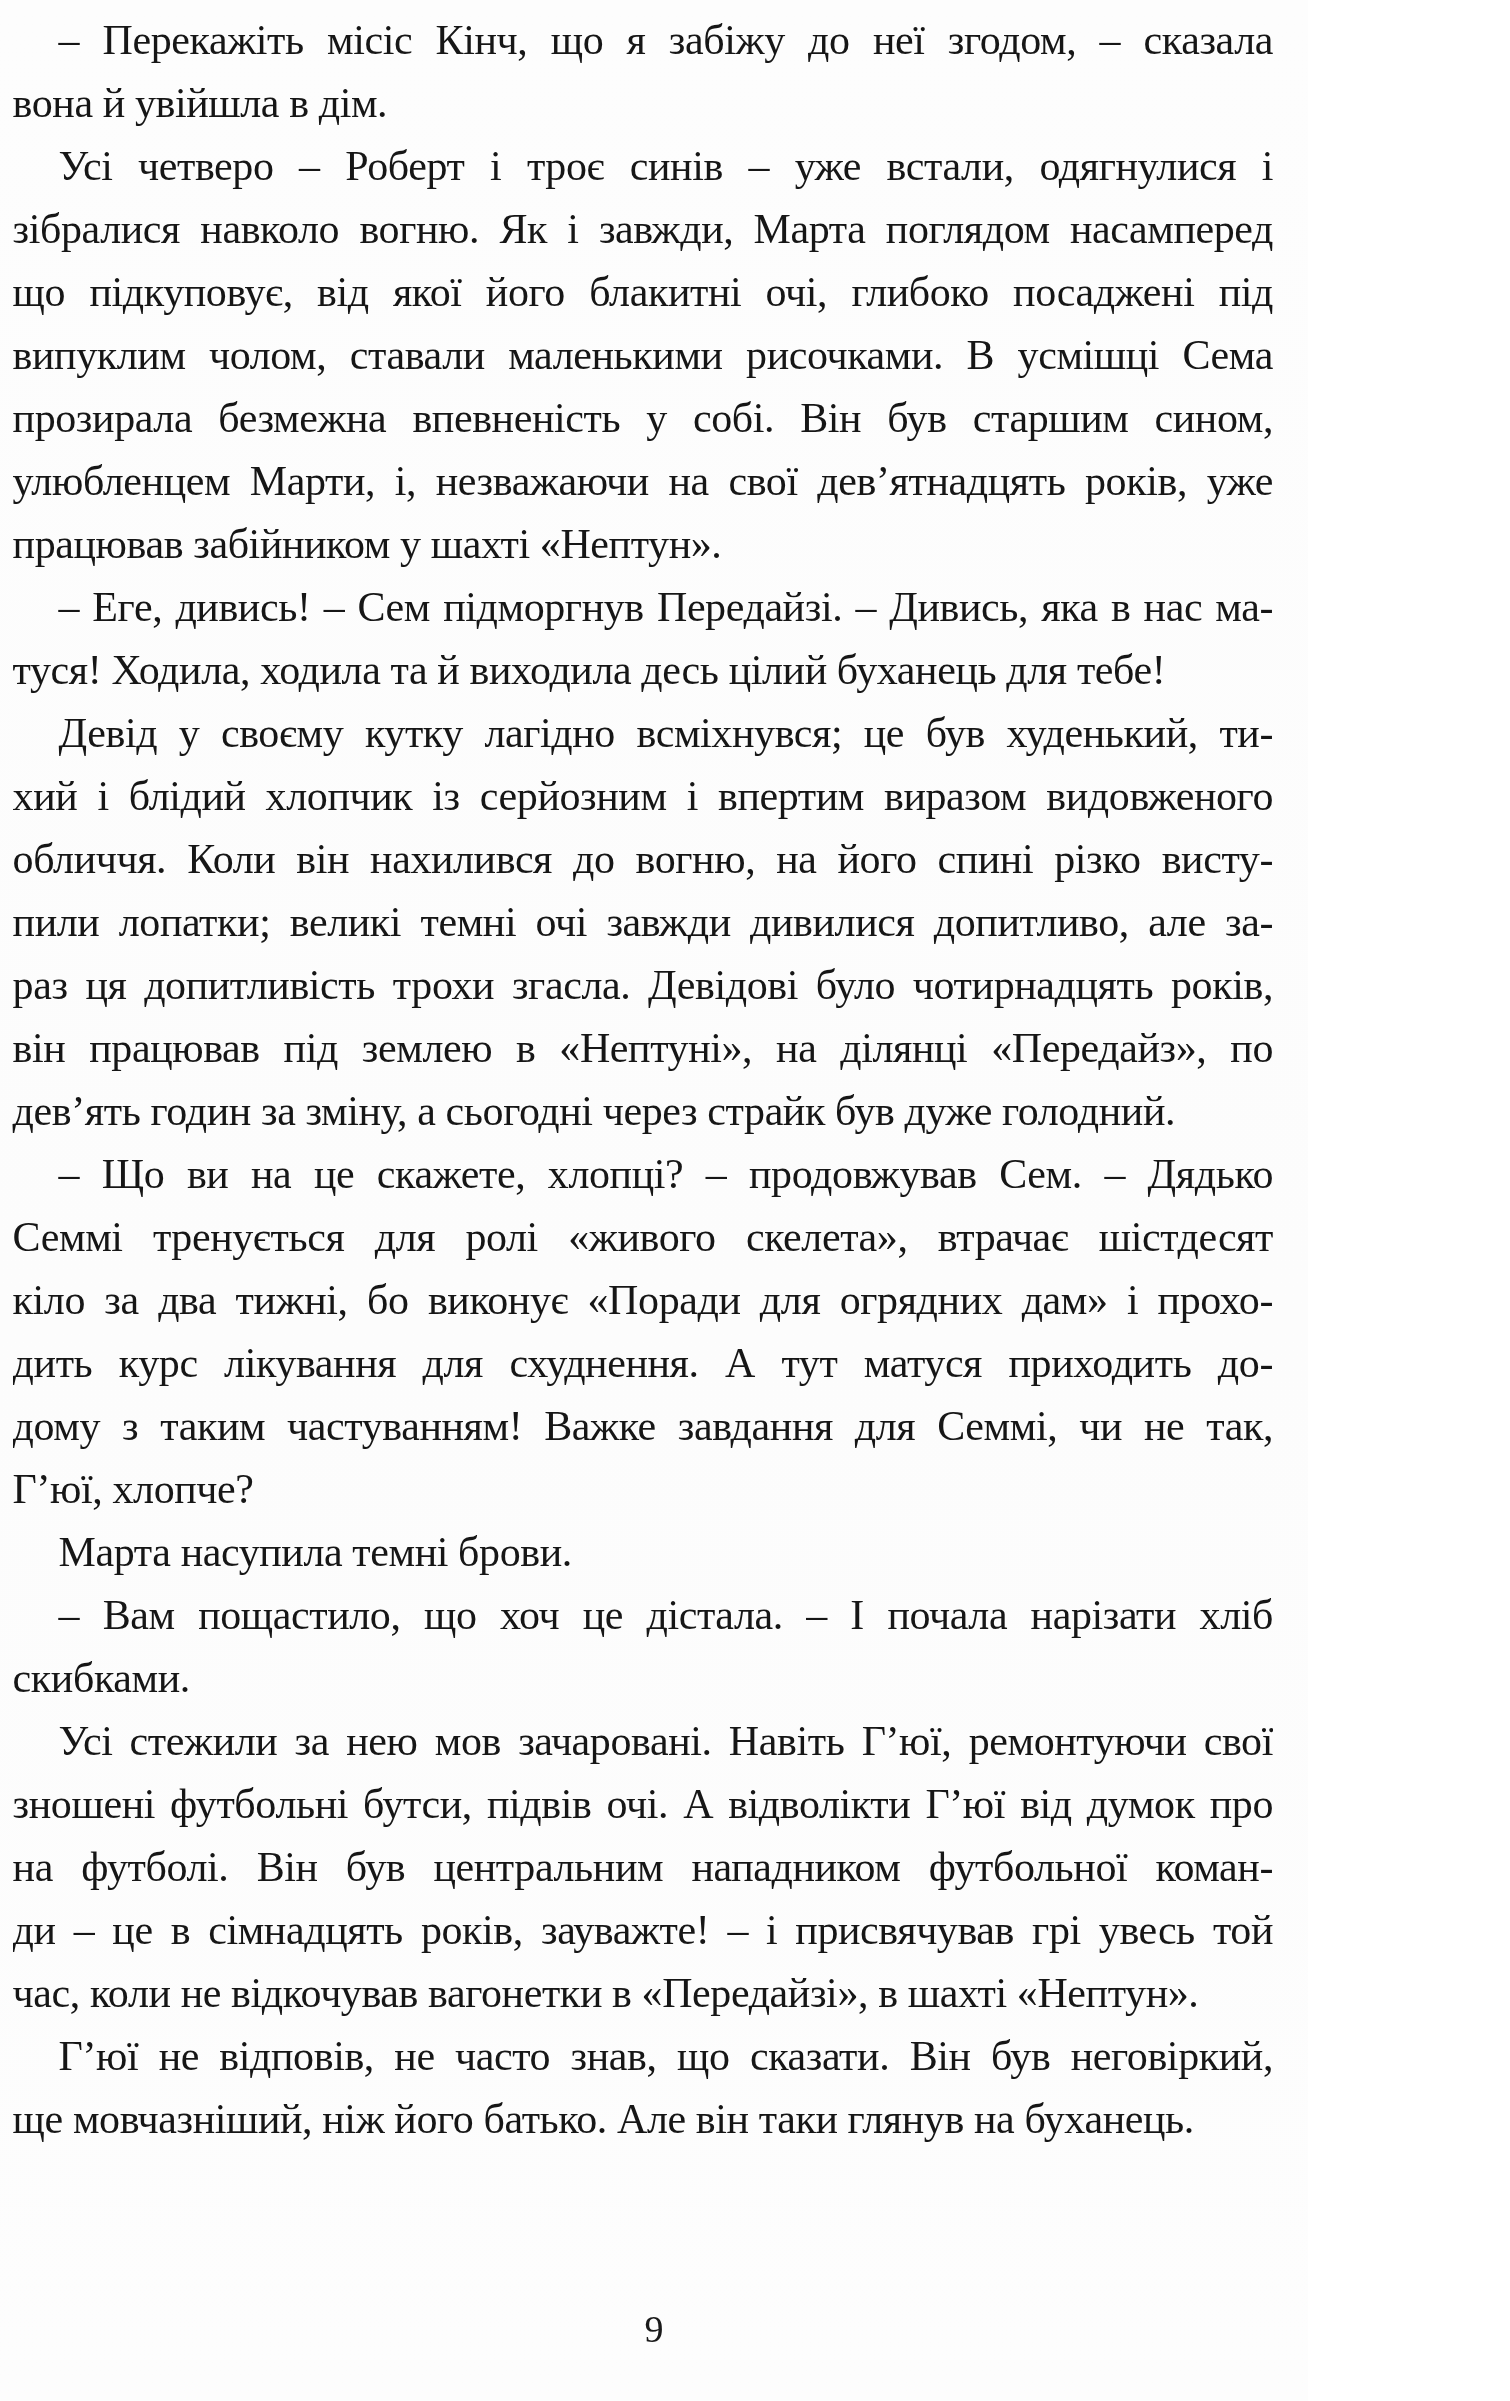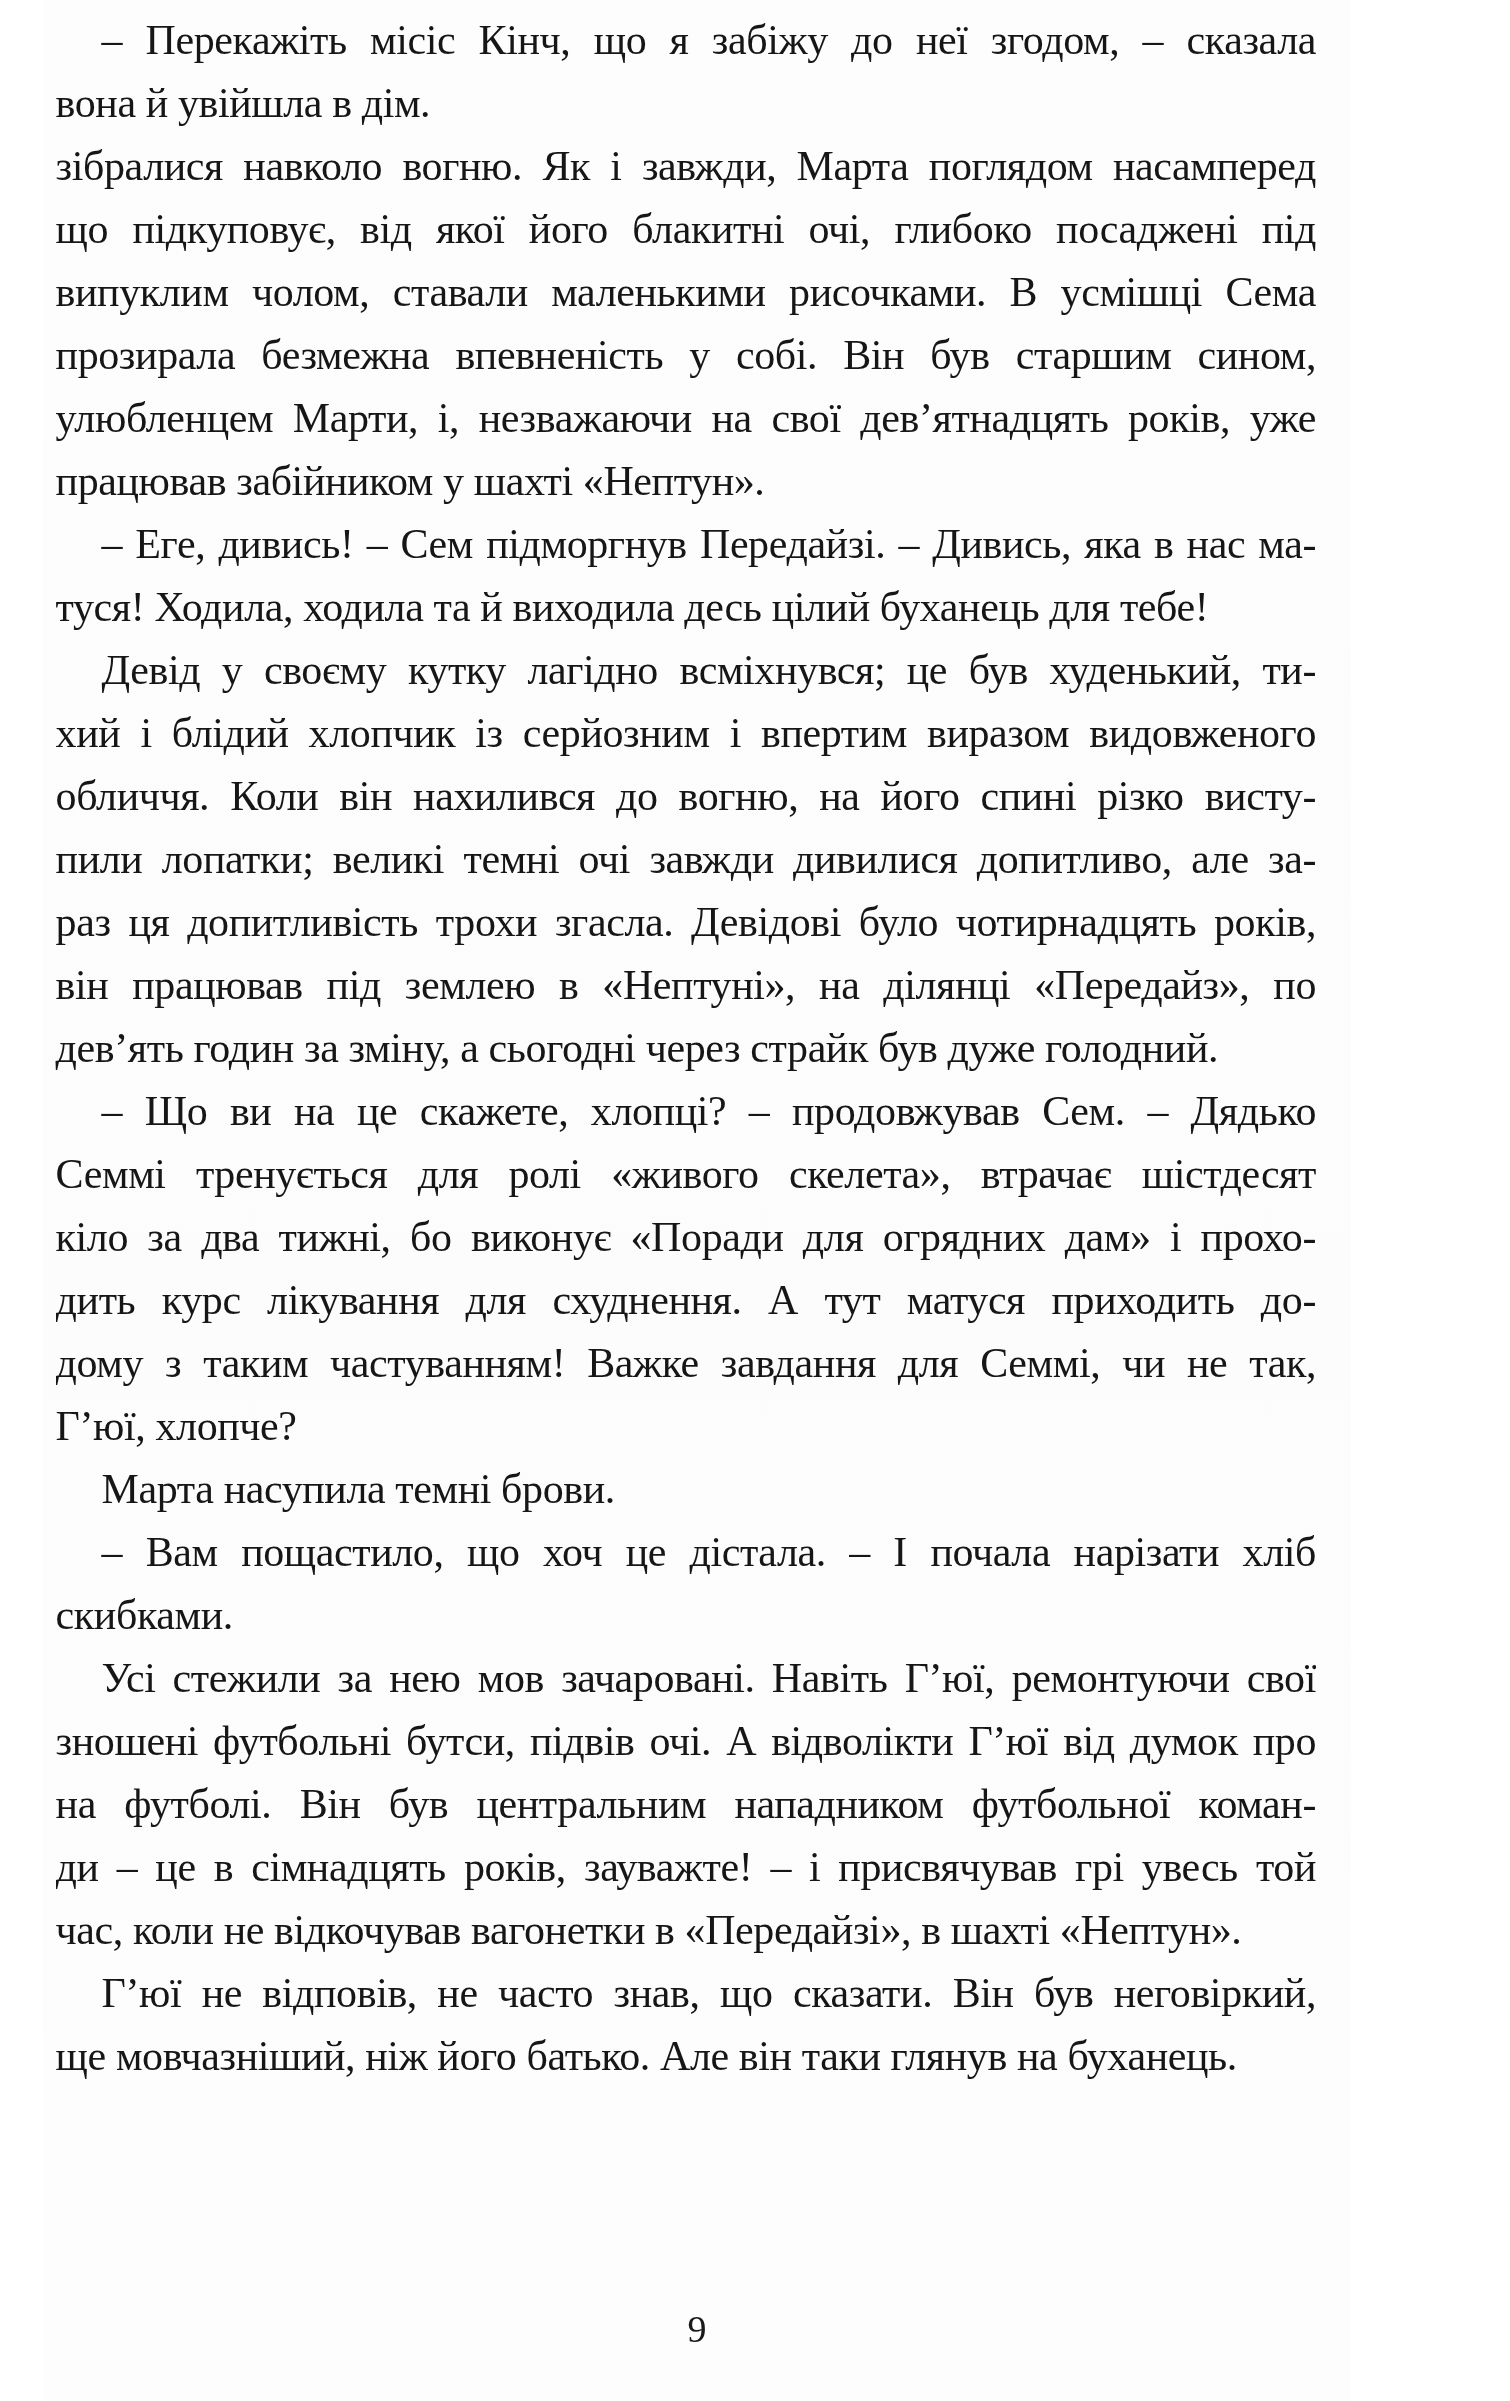--- a/index.html
+++ b/index.html
@@ -8,21 +8,20 @@
     background: #ffffff;
   }
   .page {
     position: relative;
     width: 1308px;
     height: 2401px;
     background: linear-gradient(180deg, #fdfdfd 0%, #fcfcfc 55%, #fdfdfd 100%);
     overflow: hidden;
     font-family: "Liberation Serif", "DejaVu Serif", serif;
     color: #161616;
-    margin-left: 43px;
   }
   .text-block {
     position: absolute;
     top: 9.4px;
     left: 12.6px;
     right: 35px;
   }
   .line {
     font-size: 42px;
     line-height: 63px;
@@ -58,20 +57,21 @@
     color: #1a1a1a;
   }
 </style>
 </head>
 <body>
 
 <div class="page">
   <div class="text-block">
       <div class="line full ind">– Перекажіть місіс Кінч, що я забіжу до неї згодом, – сказала</div>
       <div class="line end">вона й увійшла в дім.</div>
+      <div class="line full ind">Усі четверо – Роберт і троє синів – уже встали, одягнулися і</div>
       <div class="line full">зібралися навколо вогню. Як і завжди, Марта поглядом насамперед</div>
       <div class="line full">що підкуповує, від якої його блакитні очі, глибоко посаджені під</div>
       <div class="line full">випуклим чолом, ставали маленькими рисочками. В усмішці Сема</div>
       <div class="line full">прозирала безмежна впевненість у собі. Він був старшим сином,</div>
       <div class="line full">улюбленцем Марти, і, незважаючи на свої дев’ятнадцять років, уже</div>
       <div class="line end">працював забійником у шахті «Нептун».</div>
       <div class="line full ind">– Еге, дивись! – Сем підморгнув Передайзі. – Дивись, яка в нас ма-</div>
       <div class="line end">туся! Ходила, ходила та й виходила десь цілий буханець для тебе!</div>
       <div class="line full ind">Девід у своєму кутку лагідно всміхнувся; це був худенький, ти-</div>
       <div class="line full">хий і блідий хлопчик із серйозним і впертим виразом видовженого</div>

